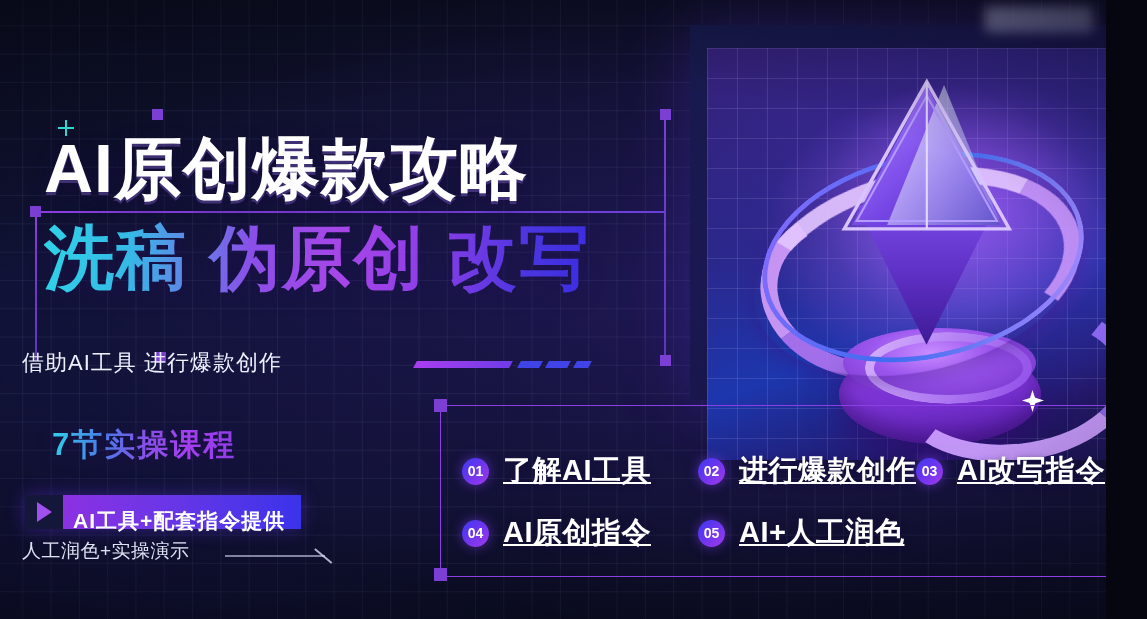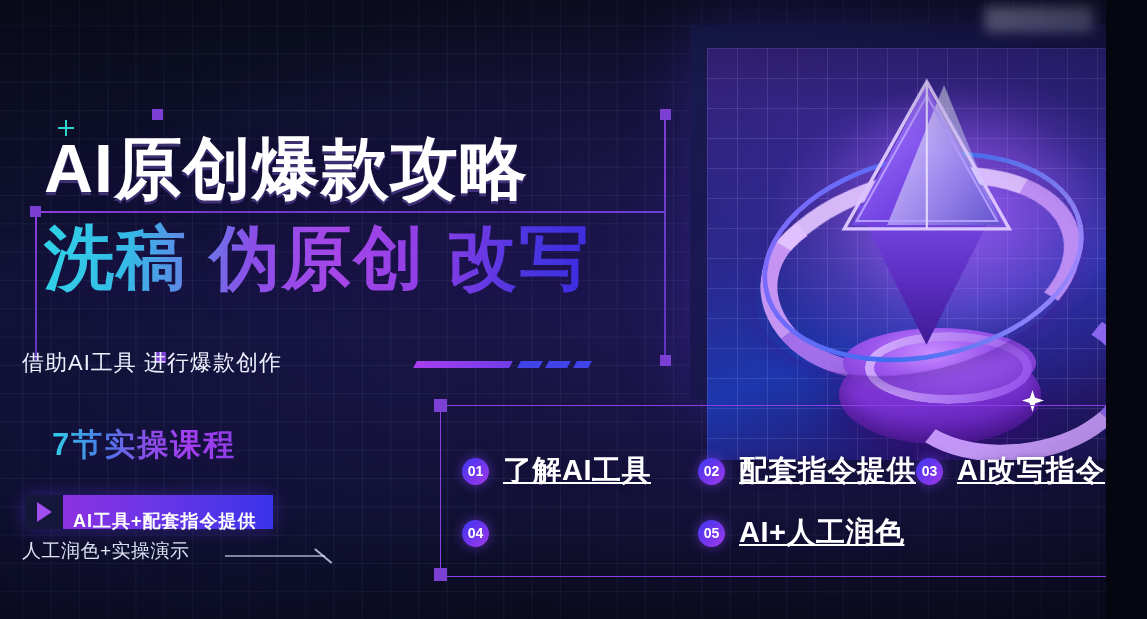--- a/index.html
+++ b/index.html
@@ -146,21 +146,21 @@
     filter:drop-shadow(0 3px 8px rgba(30,10,80,.6));}
 
   
   .badge{position:absolute;left:25px;top:495px;height:34px;display:flex;align-items:stretch;
     box-shadow:0 0 18px rgba(90,50,220,.45);}
   .badge-play{width:38px;background:#14163a;display:flex;align-items:center;justify-content:center;}
   .badge-play i{display:block;width:0;height:0;border-left:15px solid #a24ff0;
     border-top:10px solid transparent;border-bottom:10px solid transparent;}
   .badge-text{padding:17px 16px 0 10px;display:flex;align-items:center;
     background:linear-gradient(90deg,#8c31e2 0%,#6d36e6 40%,#3a33ea 100%);
-    font-size:18px;font-weight:bold;color:#fff;letter-spacing:1px;white-space:nowrap;}
+    font-size:21px;font-weight:bold;color:#fff;letter-spacing:1px;white-space:nowrap;}
 
   .footnote{position:absolute;left:22px;top:538px;font-size:19px;color:#dfe2f5;
     letter-spacing:.5px;white-space:nowrap;}
   .arrow-line{position:absolute;left:225px;top:548px;width:112px;height:16px;}
   .arrow-line .bar{position:absolute;left:0;top:7px;width:100px;height:1.5px;
     background:rgba(205,210,240,.6);}
   .arrow-line .tip{position:absolute;left:90px;top:0px;width:22px;height:1.5px;
     background:rgba(215,220,245,.8);transform:rotate(40deg);transform-origin:left center;}
 
   
@@ -267,30 +267,31 @@
   <div class="fm fm-br"></div>
 
   <div class="list-grid">
     <div class="list-row">
       <div class="list-item li-1">
         <div class="num">01</div>
         <div class="li-text">了解AI工具</div>
       </div>
       <div class="list-item li-2">
         <div class="num">02</div>
-        <div class="li-text">配套指令提供</div>
+        <div class="li-text">进行爆款创作</div>
       </div>
       <div class="list-item li-3">
         <div class="num">03</div>
         <div class="li-text">AI改写指令</div>
       </div>
     </div>
     <div class="list-row">
       <div class="list-item li-1">
         <div class="num">04</div>
+        <div class="li-text">AI原创指令</div>
       </div>
       <div class="list-item li-2">
         <div class="num">05</div>
         <div class="li-text">AI+人工润色</div>
       </div>
     </div>
   </div>
 
 </div>
 

